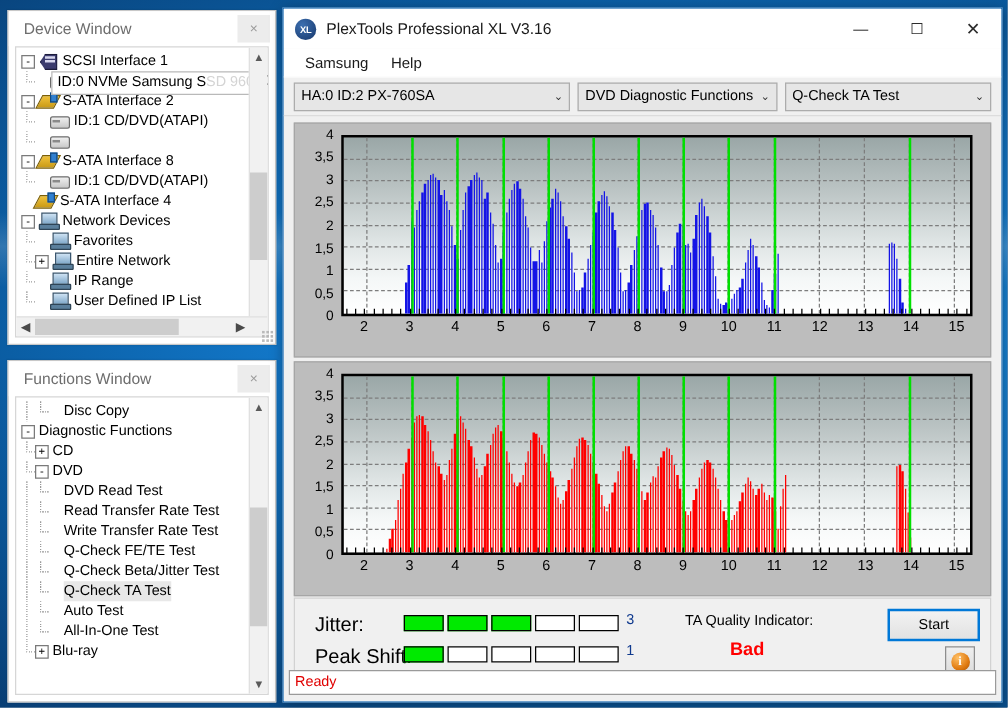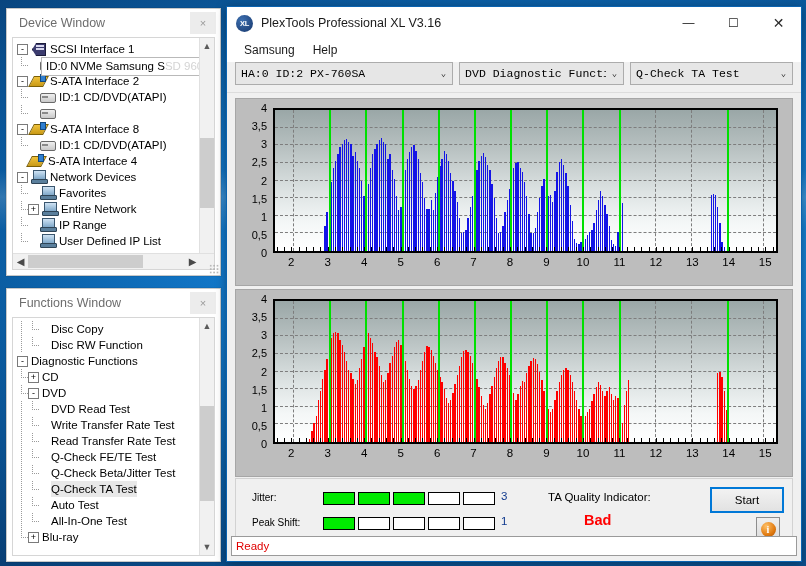--- a/index.html
+++ b/index.html
@@ -151,22 +151,22 @@
     color:#fff;font-size:7.5px;font-weight:bold;
     display:flex;align-items:center;justify-content:center;letter-spacing:-.3px;
   }
   .app-title{font-size:12.5px;color:#1a1a1a;}
   .winbtns{margin-left:auto;display:flex;height:32px;}
   .winbtn{width:45px;display:flex;align-items:center;justify-content:center;color:#2b2b2b;font-size:12px;}
   .winbtn.close{font-size:14px;}
   .menubar{height:22px;display:flex;align-items:center;padding-left:8px;background:#fff;}
   .menuitem{font-size:12px;color:#1a1a1a;padding:0 9px;}
   .toolbar{
-    height:30px;display:flex;gap:6px;padding:0 8px;
-    background:#f0f0f0;border-top:1px solid #fff;font-family:Liberation Mono, monospace;
+    height:30px;display:flex;align-items:center;gap:6px;padding:0 8px;
+    background:#f0f0f0;border-top:1px solid #fff;
   }
   .combo{
     height:21px;background:#e6e6e6;border:1px solid #acacac;
     display:flex;align-items:center;font-size:11.5px;color:#000;
     padding-left:5px;position:relative;
   }
   .combo .cap{flex:1;white-space:nowrap;overflow:hidden;}
   .combo .chev{width:17px;text-align:center;font-size:9px;color:#2b2b2b;}
   #combo-drive{width:222px;}
   #combo-func{width:158px;}
@@ -198,21 +198,21 @@
   .ylab{position:absolute;right:3px;font-size:11px;color:#000;transform:translateY(-50%);white-space:nowrap;}
   .xaxis{position:absolute;left:37px;right:14px;bottom:10px;height:22px;}
   .xlab{position:absolute;top:3px;font-size:11.5px;color:#000;transform:translateX(-50%);}
   .tick{position:absolute;top:-6px;width:1px;height:5px;background:#000;}
 
   
   .results{
     position:absolute;left:8px;right:8px;top:385px;height:64px;
     background:#f0f0f0;border:1px solid #d2d2d2;
   }
-  .reslabel{position:absolute;font-size:10px;color:#000;}
+  .reslabel{position:absolute;font-size:16px;color:#000;}
   .segbar{position:absolute;display:flex;gap:3px;}
   .seg{width:30px;height:11px;border:1px solid #000;background:#fff;}
   .seg.on{background:#00ea00;}
   .segnum{position:absolute;font-size:11.5px;color:#103a8e;}
   .taq{position:absolute;font-size:11.5px;color:#000;}
   .taval{position:absolute;font-size:14.5px;font-weight:bold;color:#ff0000;}
   .startbtn{
     position:absolute;right:8px;top:8px;width:70px;height:22px;
     background:linear-gradient(180deg,#f2f2f2,#e2e2e2);
     border:2px solid #0078d7;font-size:11.5px;color:#000;
@@ -347,26 +347,20 @@
   </div>
   <div class="panel-body">
     <div class="tree" id="functions-tree">
         <div class="trow">
           <span class="dots"></span>
           <span class="dots elbow"></span>
           <span class="pmspace"></span>
           <span class="lbl">Disc Copy</span>
         </div>
         <div class="trow">
-          <span class="dots"></span>
-          <span class="dots elbow"></span>
-          <span class="pmspace"></span>
-          <span class="lbl">Disc RW Function</span>
-        </div>
-        <div class="trow">
           <span class="pm">-</span>
           <span class="lbl">Diagnostic Functions</span>
         </div>
         <div class="trow">
           <span class="dots elbow"></span>
           <span class="pm">+</span>
           <span class="lbl">CD</span>
         </div>
         <div class="trow">
           <span class="dots elbow"></span>
@@ -376,27 +370,27 @@
         <div class="trow">
           <span class="dots"></span>
           <span class="dots elbow"></span>
           <span class="pmspace"></span>
           <span class="lbl">DVD Read Test</span>
         </div>
         <div class="trow">
           <span class="dots"></span>
           <span class="dots elbow"></span>
           <span class="pmspace"></span>
+          <span class="lbl">Read Transfer Rate Test</span>
+        </div>
+        <div class="trow">
+          <span class="dots"></span>
+          <span class="dots elbow"></span>
+          <span class="pmspace"></span>
           <span class="lbl">Write Transfer Rate Test</span>
-        </div>
-        <div class="trow">
-          <span class="dots"></span>
-          <span class="dots elbow"></span>
-          <span class="pmspace"></span>
-          <span class="lbl">Read Transfer Rate Test</span>
         </div>
         <div class="trow">
           <span class="dots"></span>
           <span class="dots elbow"></span>
           <span class="pmspace"></span>
           <span class="lbl">Q-Check FE/TE Test</span>
         </div>
         <div class="trow">
           <span class="dots"></span>
           <span class="dots elbow"></span>

